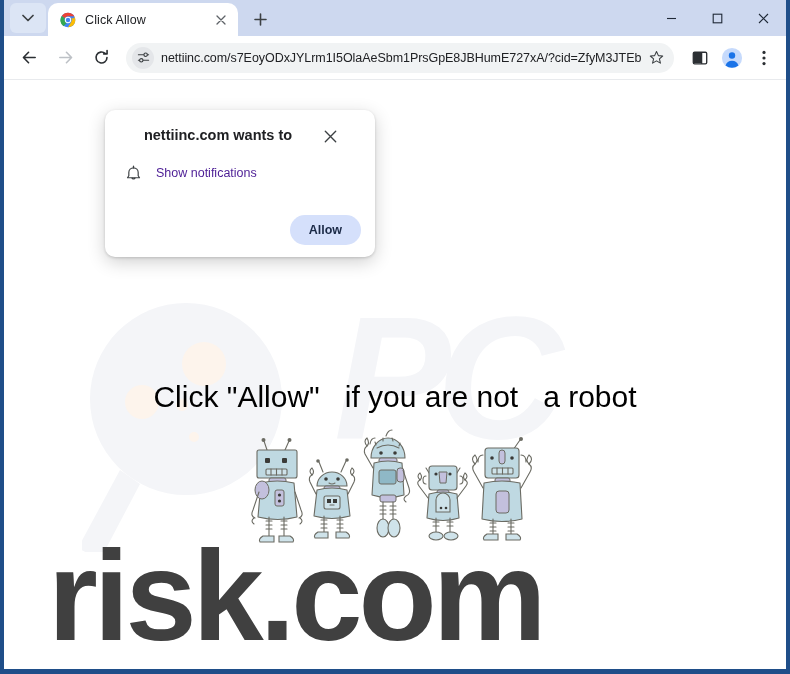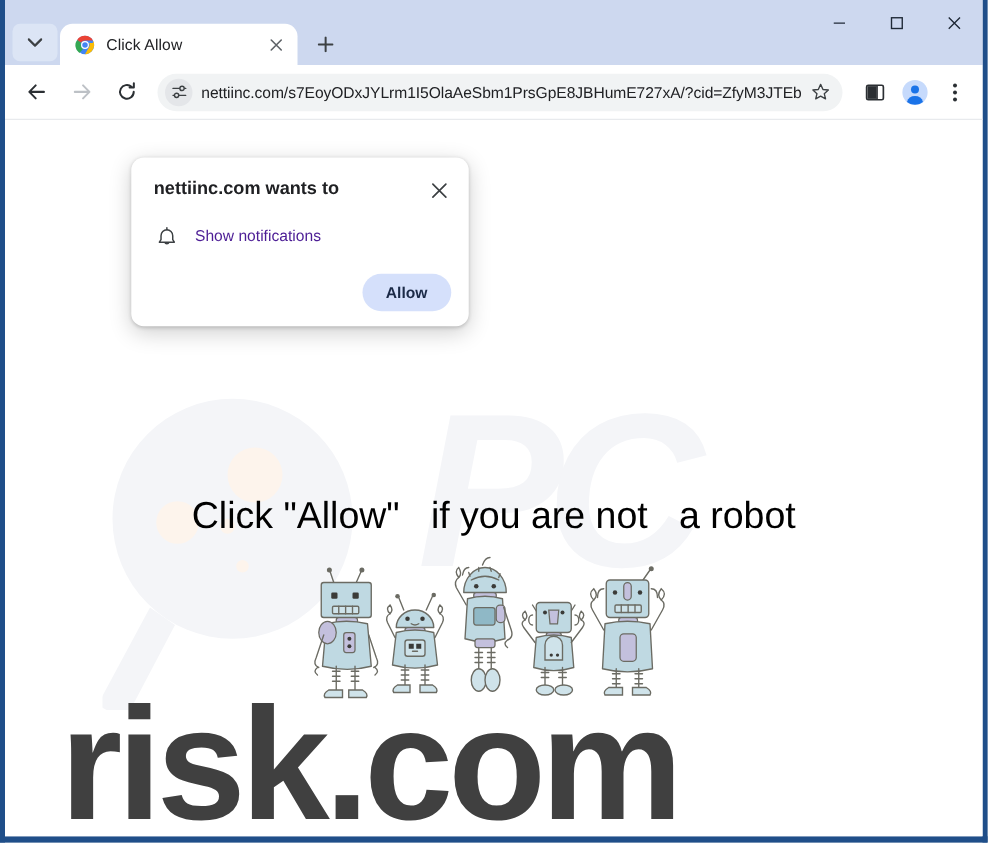--- a/index.html
+++ b/index.html
@@ -25,21 +25,21 @@
     border-bottom: 5px solid #1f4e89;
     border-top: 0;
     background: #ffffff;
     display: flex;
     flex-direction: column;
   }
 
   
   #tabstrip {
     position: relative;
-    height: 52px;
+    height: 36px;
     background: #cdd8ef;
     display: flex;
     align-items: flex-end;
     flex: 0 0 auto;
   }
 
   #tab-list-btn {
     width: 36px; height: 30px;
     margin: 0 2px 3px 6px;
     border-radius: 6px;
@@ -238,21 +238,21 @@
     width: 270px;
     background: #ffffff;
     border-radius: 10px;
     box-shadow: 0 1px 3px rgba(0,0,0,.16), 0 5px 18px rgba(0,0,0,.19);
     padding: 16px 14px 12px 18px;
     z-index: 40;
   }
   #perm-head {
     display: flex;
     align-items: flex-start;
-    justify-content: space-between;
+    justify-content: center;
     gap: 20px;
   }
   #perm-title {
     font-size: 14.5px;
     font-weight: bold;
     color: #202124;
     line-height: 1.2;
     padding-top: 1px;
   }
   #perm-close {
@@ -277,21 +277,21 @@
   }
   #perm-row-label {
     font-size: 12.5px;
     color: #4c1d95;
   }
 
   #perm-actions {
     display: flex;
     justify-content: flex-end;
     gap: 17px;
-    margin-top: 20px;
+    margin-top: 32px;
   }
   .perm-btn {
     background: #d5e0fb;
     border: none;
     border-radius: 16px;
     height: 30px;
     padding: 0 19px;
     font-size: 12.5px;
     font-weight: bold;
     color: #1b2a47;

